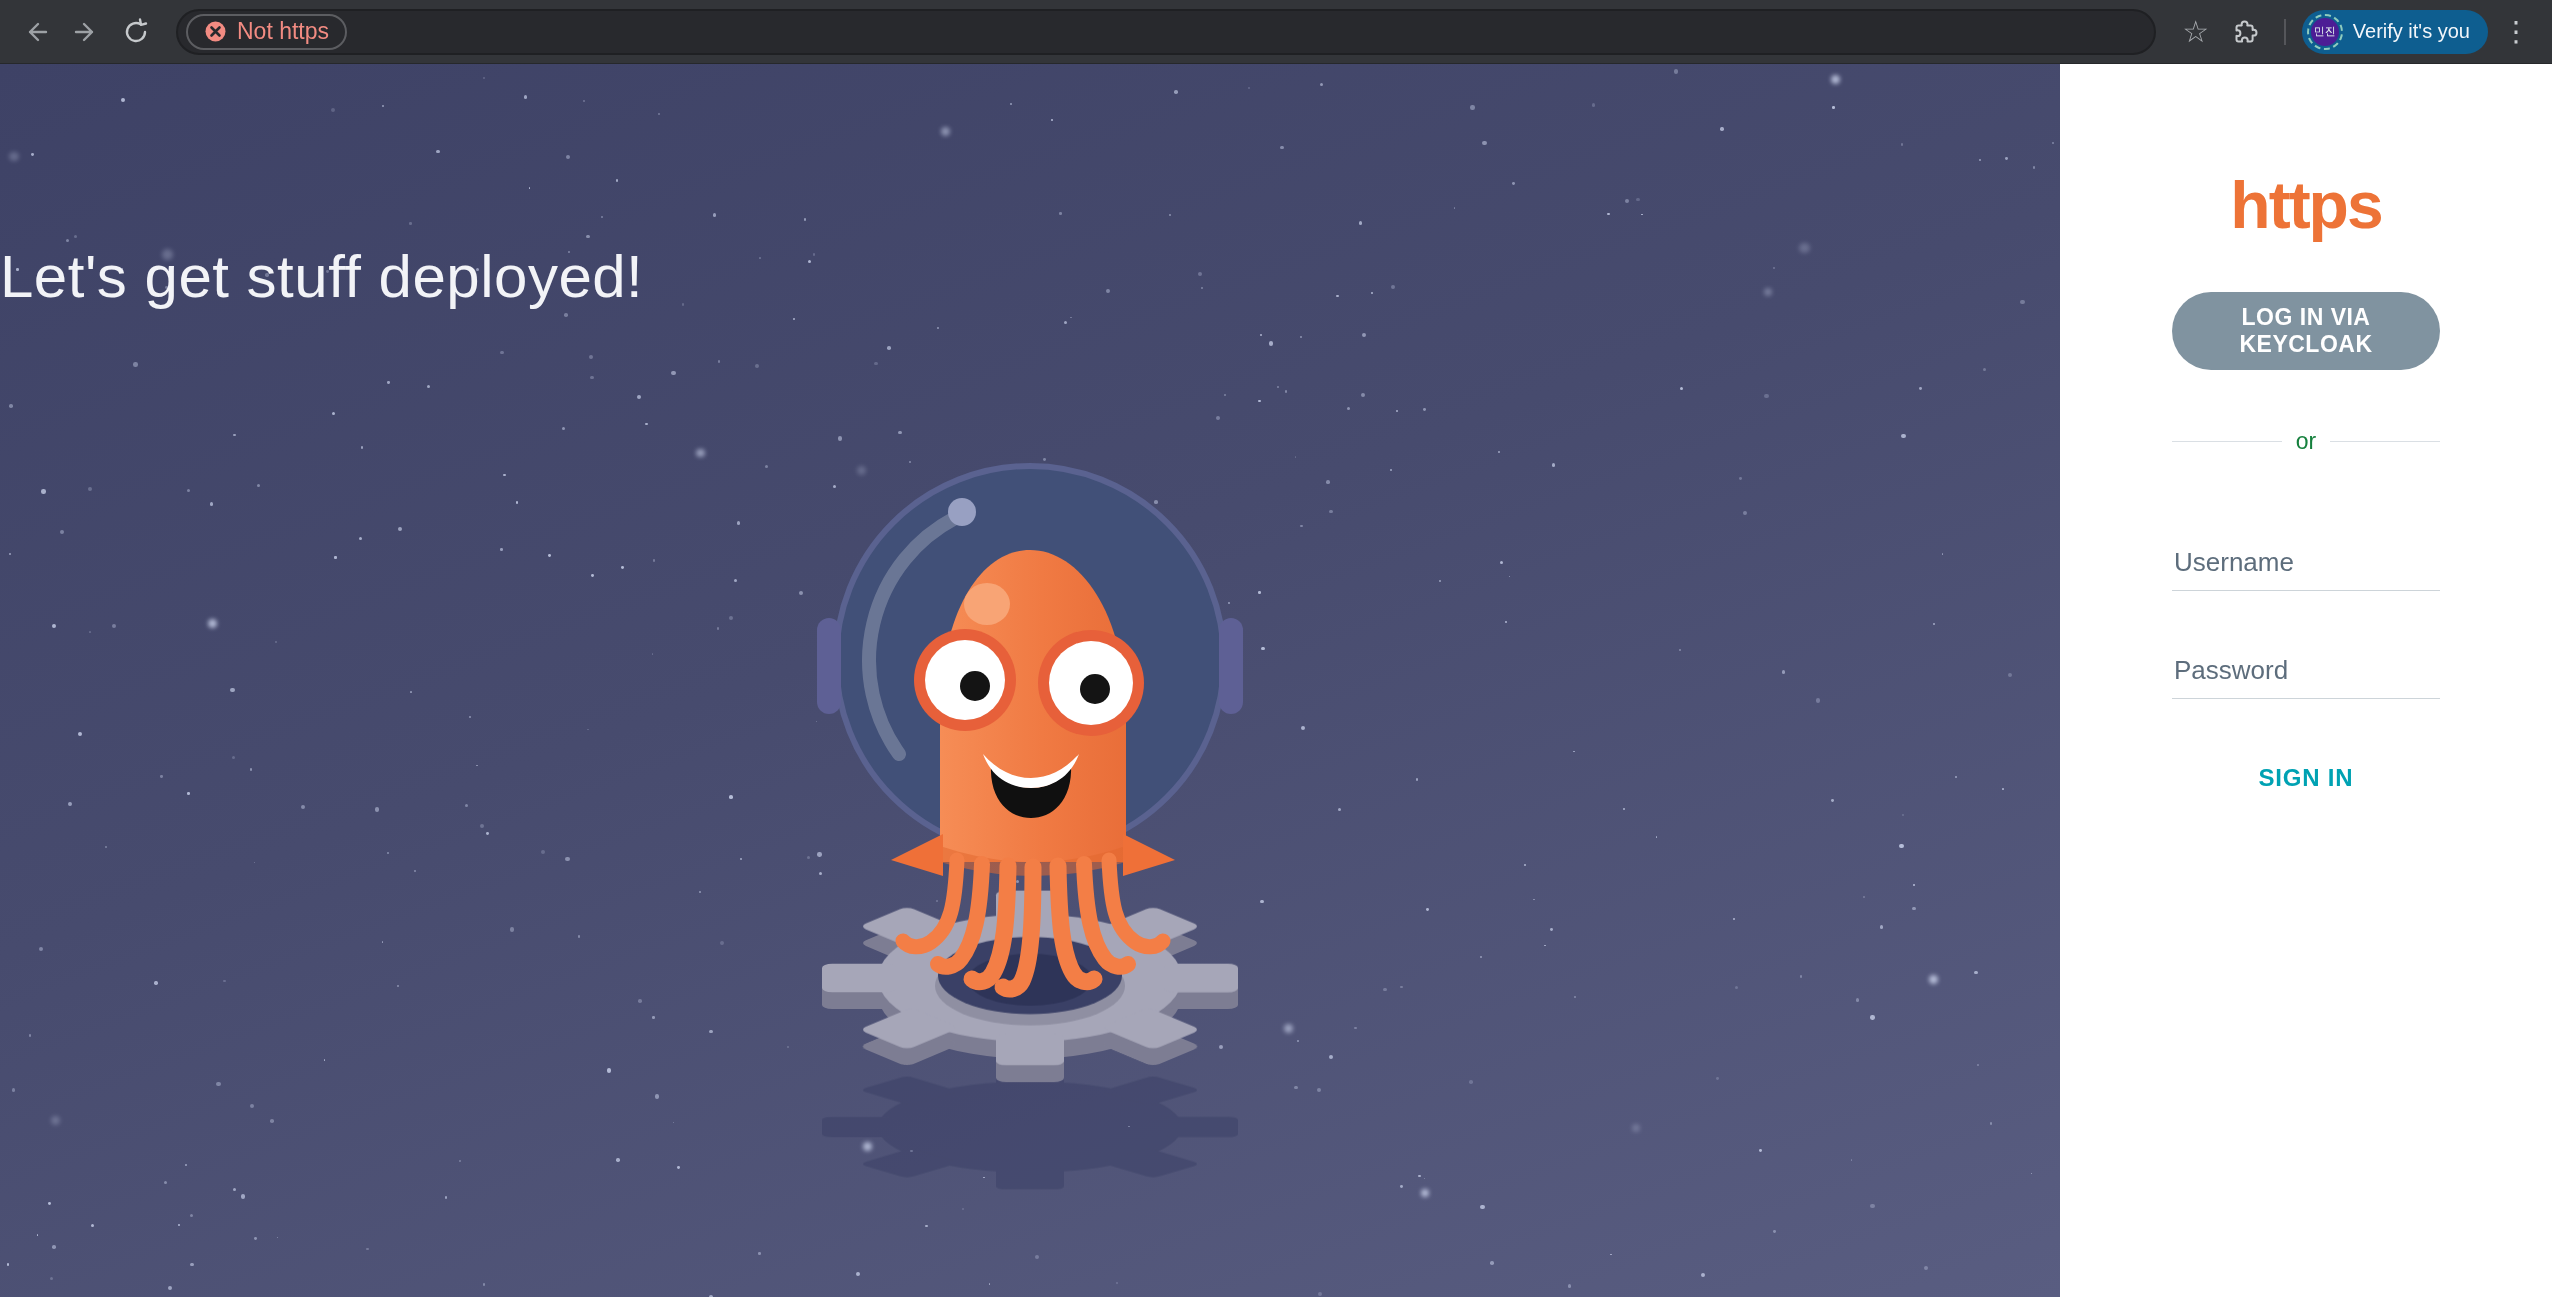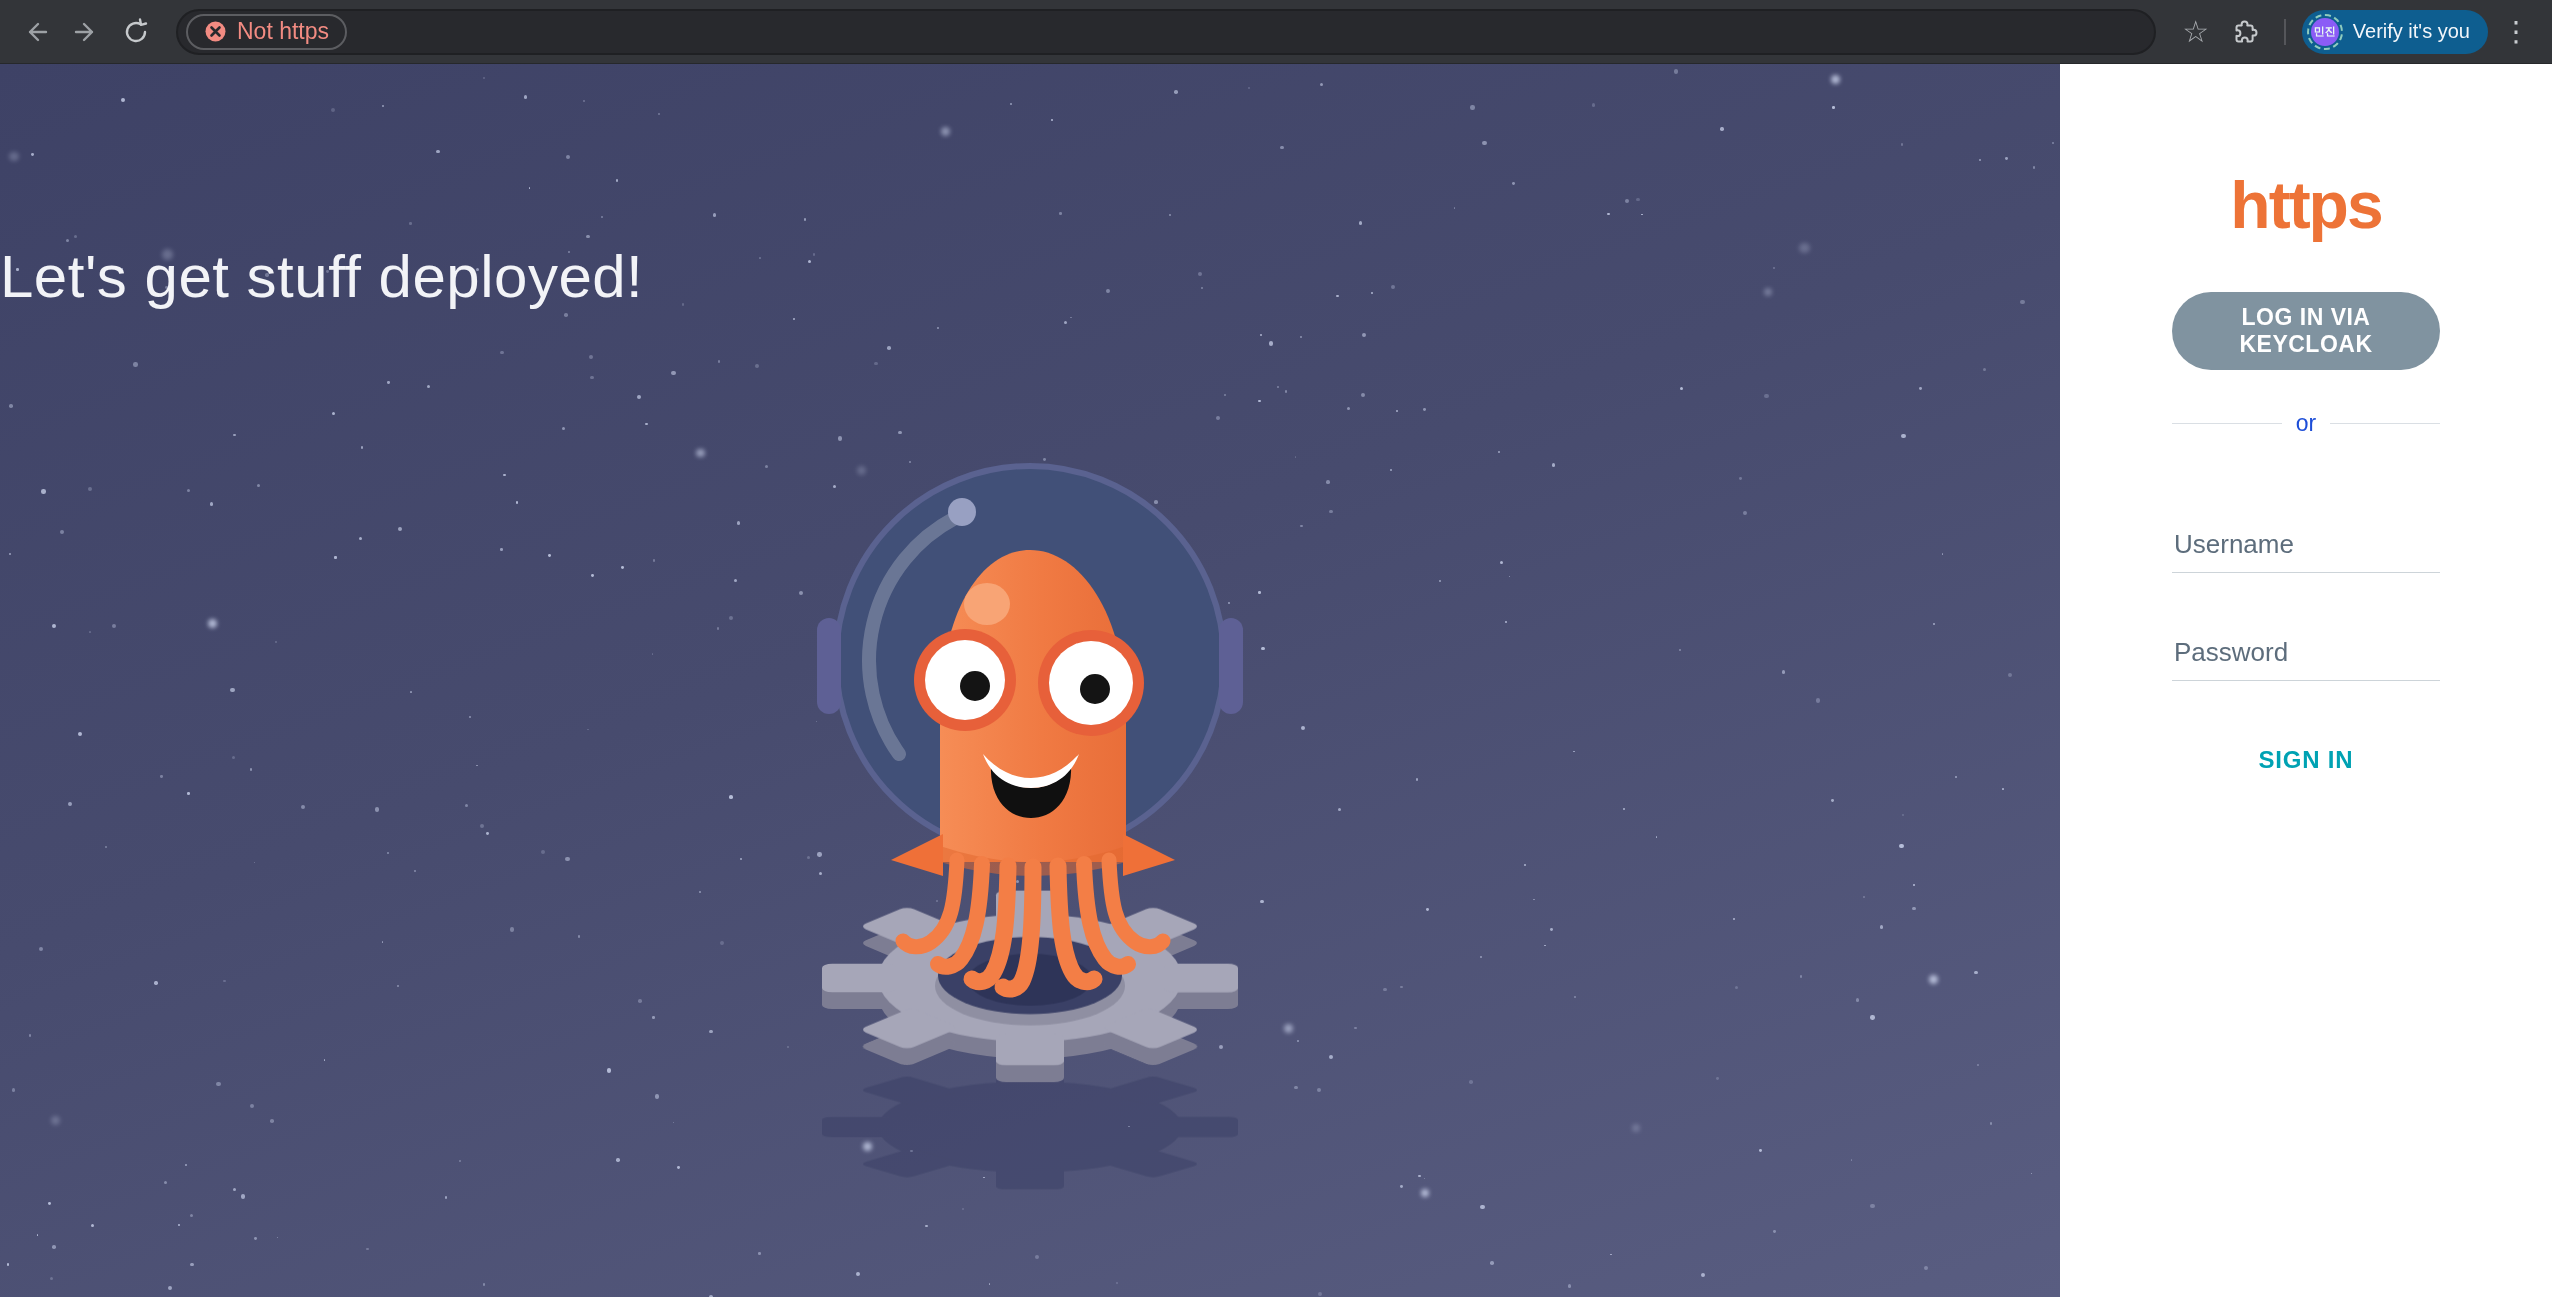--- a/index.html
+++ b/index.html
@@ -16,42 +16,42 @@
   .chip{height:36px;border-radius:18px;border:2px solid #5c5d61;display:flex;align-items:center;
     gap:10px;padding:0 16px;color:#f28b82;font-size:23px;flex:0 0 auto;cursor:pointer;background:transparent;}
   .urltext{margin-left:18px;font-size:22.5px;color:#ced1d5;white-space:nowrap;overflow:hidden;}
   .scheme{color:#f28b82;text-decoration:line-through;}
   .glyphbtn{width:44px;height:44px;border:none;background:transparent;border-radius:50%;
     display:grid;place-items:center;cursor:pointer;color:#a8abaf;font-size:30px;flex:0 0 auto;}
   .tdivider{width:2px;height:26px;background:#55565a;margin:0 10px;flex:0 0 auto;}
   .profile{height:44px;border-radius:22px;background:#0e5e90;border:none;display:flex;
     align-items:center;gap:10px;padding:0 18px 0 5px;cursor:pointer;flex:0 0 auto;}
   .avatar{width:36px;height:36px;border-radius:50%;border:2px dashed #8fccbe;display:grid;place-items:center;}
-  .avatar-inner{width:28px;height:28px;border-radius:50%;background:#8b5cf6;color:#eafaf2;
-    font-size:11px;font-weight:bold;display:grid;place-items:center;}
+  .avatar-inner{width:28px;height:28px;border-radius:50%;background:#4c1d95;color:#eafaf2;
+    font-size:11px;font-weight:normal;display:grid;place-items:center;}
   .profile-label{color:#f2f6fa;font-size:20px;}
   .dots{color:#c9ccd0;font-size:28px;}
 
   
   .content{display:flex;height:1233px;}
   .stage{position:relative;width:2060px;height:1233px;overflow:hidden;
     background:linear-gradient(160deg,#3e4266 0%,#474b6e 45%,#595d81 100%);}
   .star{position:absolute;background:#cdd5ee;border-radius:50%;z-index:0;}
   .hero-heading{position:absolute;top:178px;left:0;width:100%;margin:0;
     color:#f2f3f7;font-size:60px;font-weight:300;letter-spacing:.5px;z-index:2;}
   .mascot{position:absolute;top:398px;left:50%;margin-left:-215px;width:430px;height:740px;z-index:1;}
 
   
   .panel{width:492px;height:1233px;background:#ffffff;padding:0 112px;display:flex;flex-direction:column;}
   .brand{margin-top:108px;text-align:center;color:#ed7337;font-size:66px;font-weight:bold;
     letter-spacing:-2px;line-height:1;}
   .keycloak{margin-top:54px;height:78px;border:none;border-radius:40px;background:#8093a0;
     color:#ffffff;font-family:"Liberation Sans",sans-serif;font-size:23px;font-weight:bold;
     letter-spacing:.5px;cursor:pointer;}
-  .or-row{margin-top:40px;display:flex;align-items:center;gap:14px;color:#1d4ed8;font-size:23px;}
+  .or-row{margin-top:58px;display:flex;align-items:center;gap:14px;color:#15803d;font-size:23px;}
   .or-row .line{flex:1;height:1.5px;background:#dadfe4;}
   .field{margin-top:84px;}
   .field + .field{margin-top:56px;}
   .field input{width:100%;border:none;border-bottom:1.5px solid #cdd4d9;background:transparent;
     font-family:"Liberation Sans",sans-serif;font-size:26px;color:#333;padding:8px 2px 12px 2px;outline:none;}
   .field input::placeholder{color:#5d6d7c;opacity:1;}
   .signin{margin-top:64px;align-self:center;border:none;background:none;cursor:pointer;
     color:#00a2b3;font-family:"Liberation Sans",sans-serif;font-size:24px;font-weight:bold;letter-spacing:.8px;}
 </style>
 </head>

